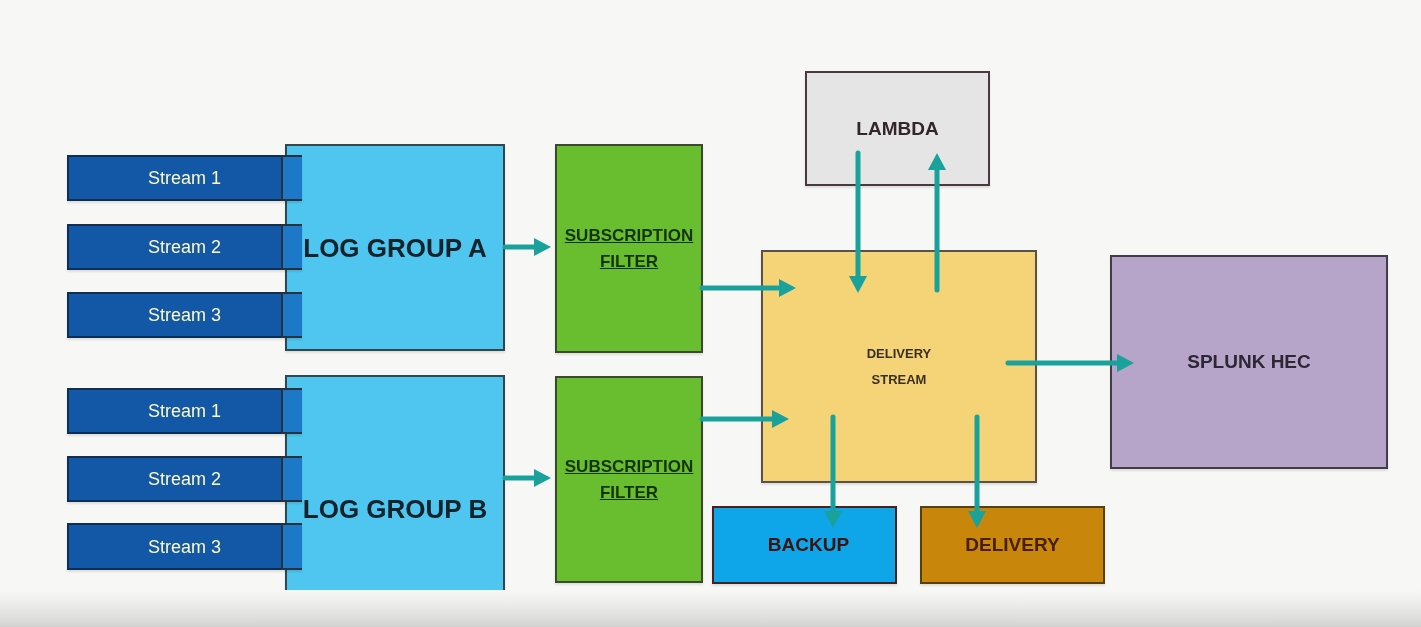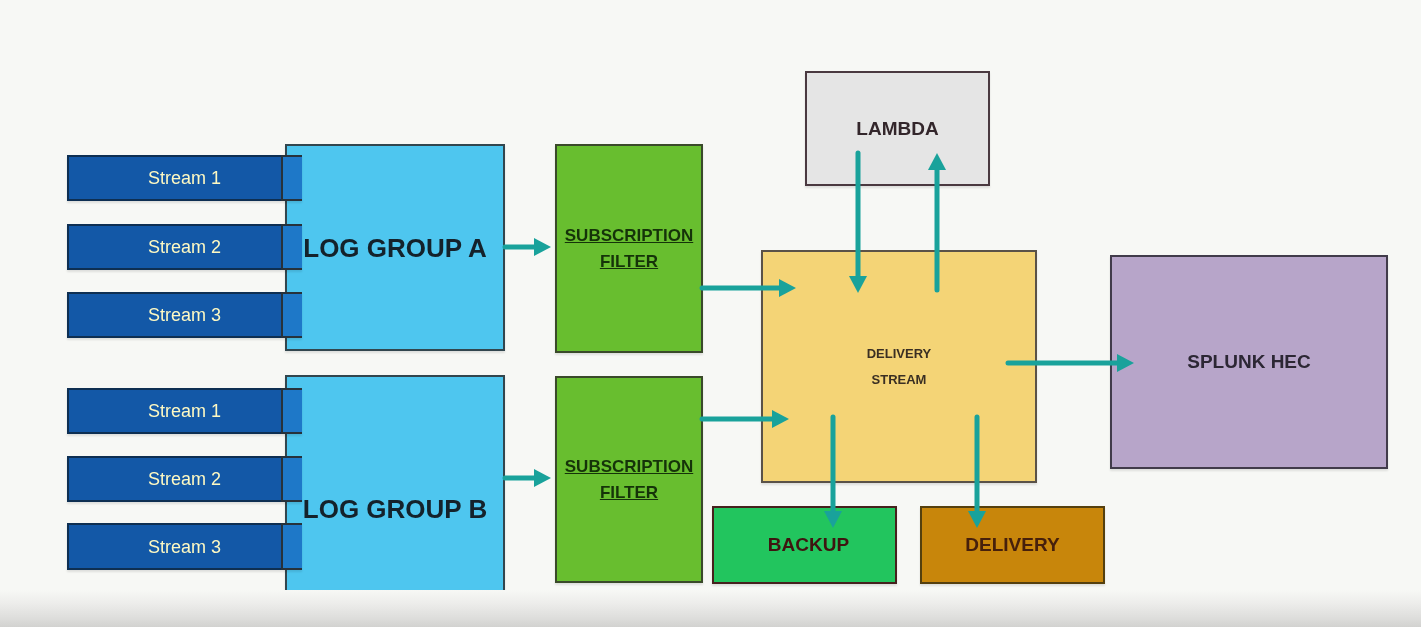--- a/index.html
+++ b/index.html
@@ -24,21 +24,21 @@
 
   .yellow{background:#f4d476;border:2px solid #5a5248;z-index:2;}
   .yellow .lbl{color:#3a2f23;font-weight:bold;font-size:13px;}
 
   .salmon{background:#e5e5e5;border:2px solid #4a3940;z-index:2;}
   .salmon .lbl{color:#33262b;font-weight:bold;font-size:19px;}
 
   .purple{background:#b7a5c9;border:2px solid #413b4a;z-index:2;}
   .purple .lbl{color:#2c2734;font-weight:bold;font-size:19px;}
 
-  .red{background:#22c55e;border:2px solid #46211d;z-index:2;padding-left:8px;}
+  .red{background:#0ea5e9;border:2px solid #46211d;z-index:2;padding-left:8px;}
   .red .lbl{color:#3f1410;font-weight:bold;font-size:19px;}
 
   .ochre{background:#c8860b;border:2px solid #55400e;z-index:2;}
   .ochre .lbl{color:#46200c;font-weight:bold;font-size:19px;}
 
   #arrow-layer{position:absolute;left:0;top:0;width:1421px;height:627px;z-index:5;pointer-events:none;}
   #bottom-band{position:absolute;left:0;bottom:0;width:100%;height:37px;z-index:6;
     background:linear-gradient(180deg,#f7f8f5 0%,#ededeb 35%,#dededc 75%,#d2d2d0 100%);}
 </style>
 </head>

